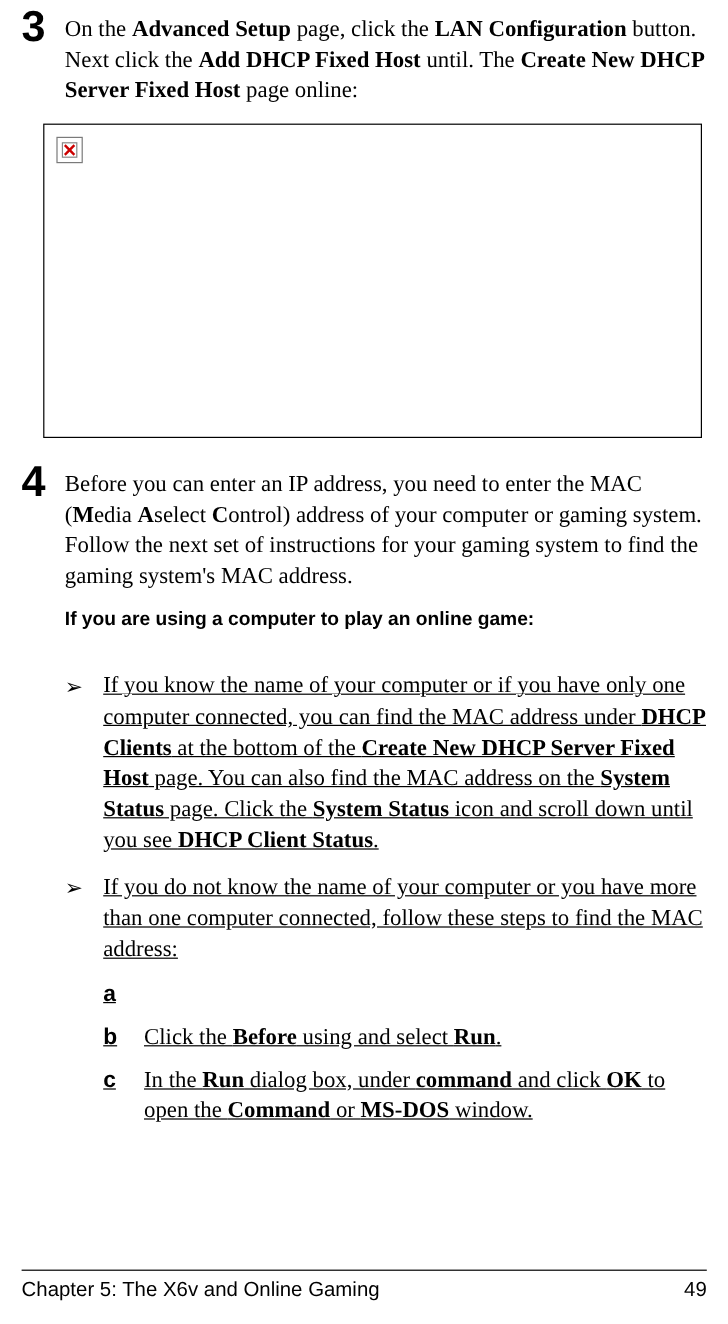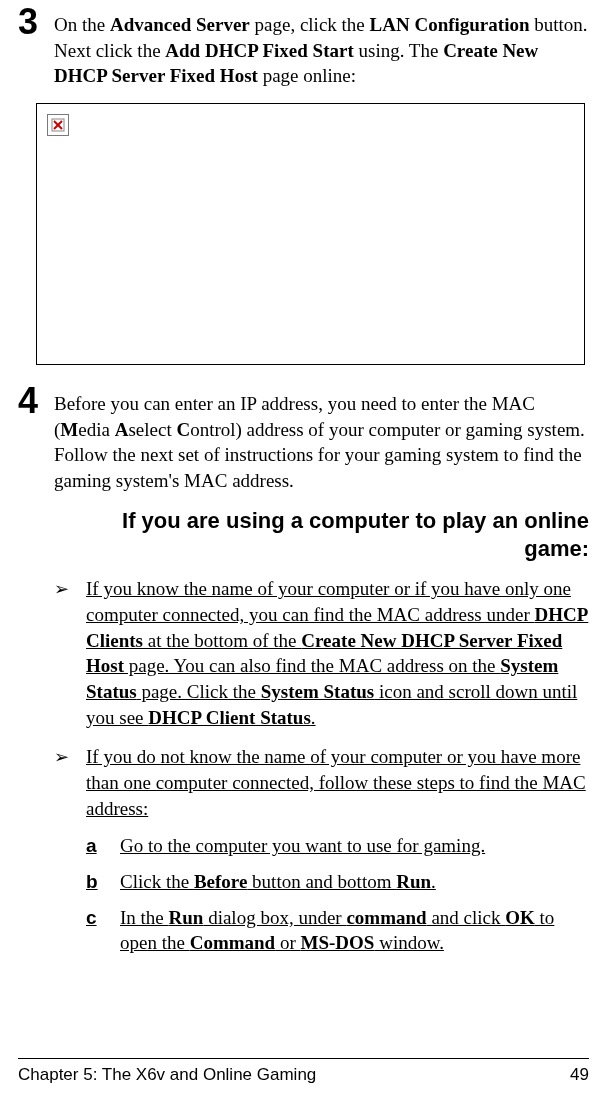--- a/index.html
+++ b/index.html
@@ -55,24 +55,23 @@
       align-items: center;
       justify-content: center;
     }
     .broken-img svg {
       width: 14px;
       height: 14px;
     }
     .subheading {
       font-family: Arial, Helvetica, sans-serif;
       font-weight: bold;
-      font-size: 22px;
+      font-size: 16px;
       line-height: 1.25;
-      margin: 14px 0 14px 36px;
-      text-align: right;
+      margin: 14px 0 32px 36px;
     }
     .bullet-list {
       list-style: none;
       margin-left: 36px;
     }
     .bullet-item {
       display: flex;
       align-items: flex-start;
       margin-bottom: 14px;
       line-height: 1.35;
@@ -119,21 +118,21 @@
       margin-top: 16px;
     }
     b { font-weight: bold; }
   </style>
 </head>
 <body>
 
 <div class="step">
   <div class="step-num">3</div>
   <div class="step-body">
-    <span>On the </span><b>Advanced Server</b><span> page, click the </span><b>LAN Configuration</b><span> button. Next click the </span><b>Add DHCP Fixed Start</b><span> using. The </span><b>Create New DHCP Server Fixed Host</b><span> page online:</span>
+    <span>On the </span><b>Advanced Setup</b><span> page, click the </span><b>LAN Configuration</b><span> button. Next click the </span><b>Add DHCP Fixed Host</b><span> until. The </span><b>Create New DHCP Server Fixed Host</b><span> page online:</span>
   </div>
 </div>
 
 <div class="image-placeholder">
   <div class="broken-img">
     <svg viewBox="0 0 14 14">
         <rect x="1" y="1" width="12" height="12" fill="none" stroke="#888" stroke-width="1"></rect>
         <line x1="3" y1="3" x2="11" y2="11" stroke="#c00" stroke-width="2"></line>
         <line x1="11" y1="3" x2="3" y2="11" stroke="#c00" stroke-width="2"></line>
       </svg>
@@ -156,26 +155,25 @@
       <span>If you know the name of your computer or if you have only one computer connected, you can find the MAC address under </span><b>DHCP Clients</b><span> at the bottom of the </span><b>Create New DHCP Server Fixed Host</b><span> page. You can also find the MAC address on the </span><b>System Status</b><span> page. Click the </span><b>System Status</b><span> icon and scroll down until you see </span><b>DHCP Client Status</b><span>.</span>
     </div>
   </li>
   <li class="bullet-item">
     <span class="arrow">➢</span>
     <div class="bullet-body">
       <span>If you do not know the name of your computer or you have more than one computer connected, follow these steps to find the MAC address:</span>
       <ul class="sublist">
         <li class="subitem">
           <span class="subletter">a</span>
-          <div>Go to the computer you want to use for gaming.</div>
         </li>
         <li class="subitem">
           <span class="subletter">b</span>
           <div>
-            <span>Click the </span><b>Before</b><span> button and bottom </span><b>Run</b><span>.</span>
+            <span>Click the </span><b>Before</b><span> using and select </span><b>Run</b><span>.</span>
           </div>
         </li>
         <li class="subitem">
           <span class="subletter">c</span>
           <div>
             <span>In the </span><b>Run</b><span> dialog box, under </span><b>command</b><span> and click </span><b>OK</b><span> to open the </span><b>Command</b><span> or </span><b>MS-DOS</b><span> window.</span>
           </div>
         </li>
       </ul>
     </div>

